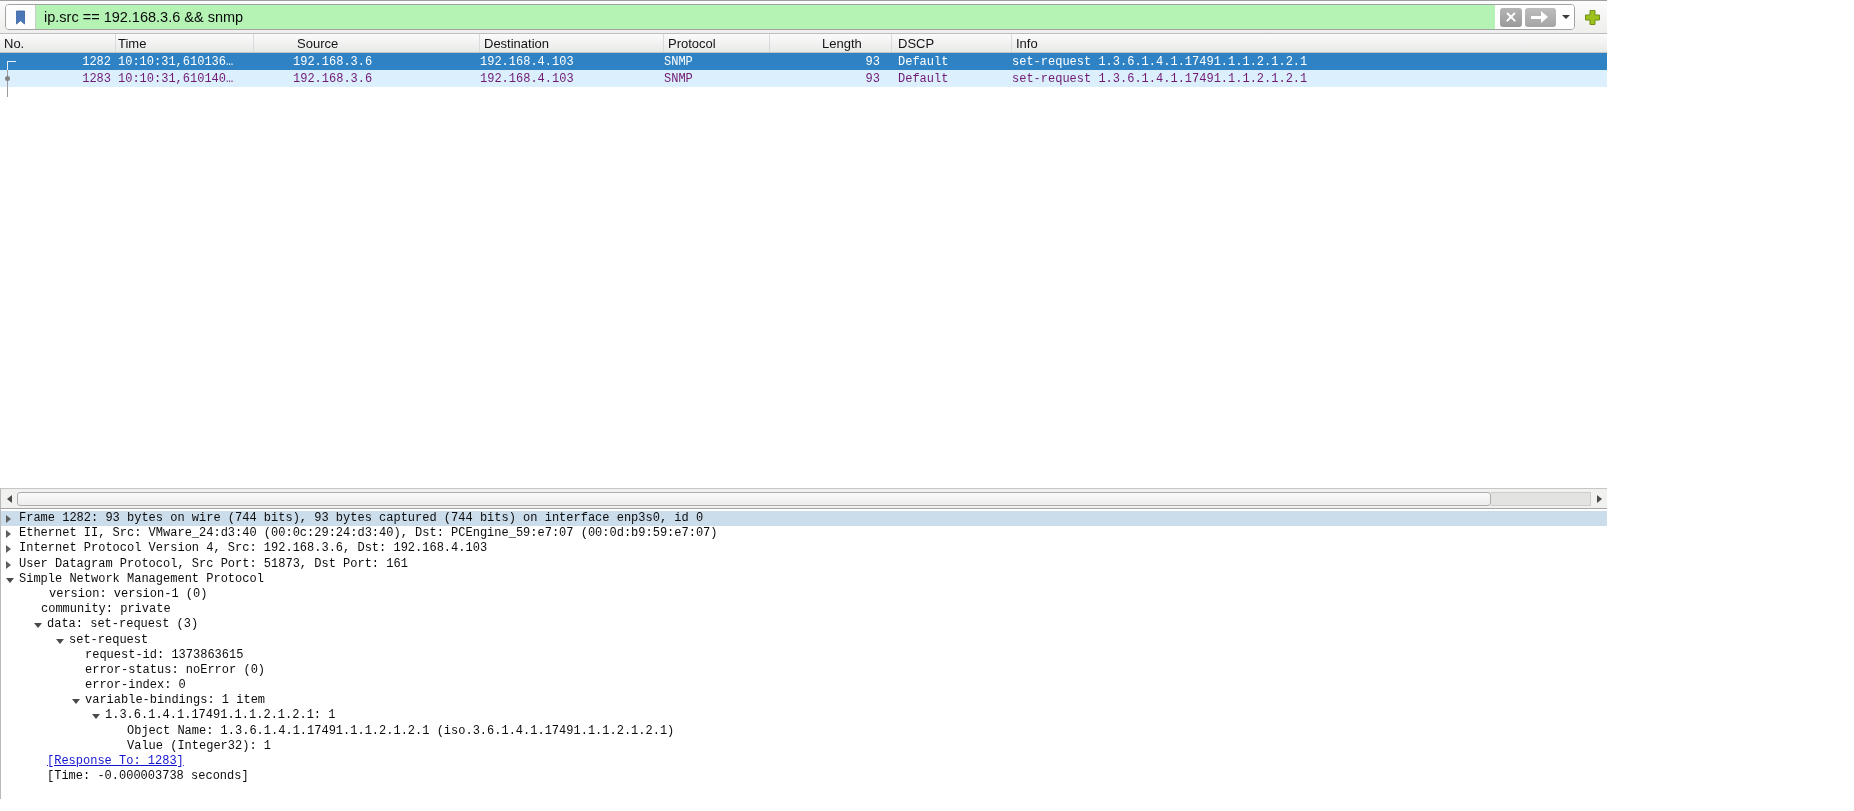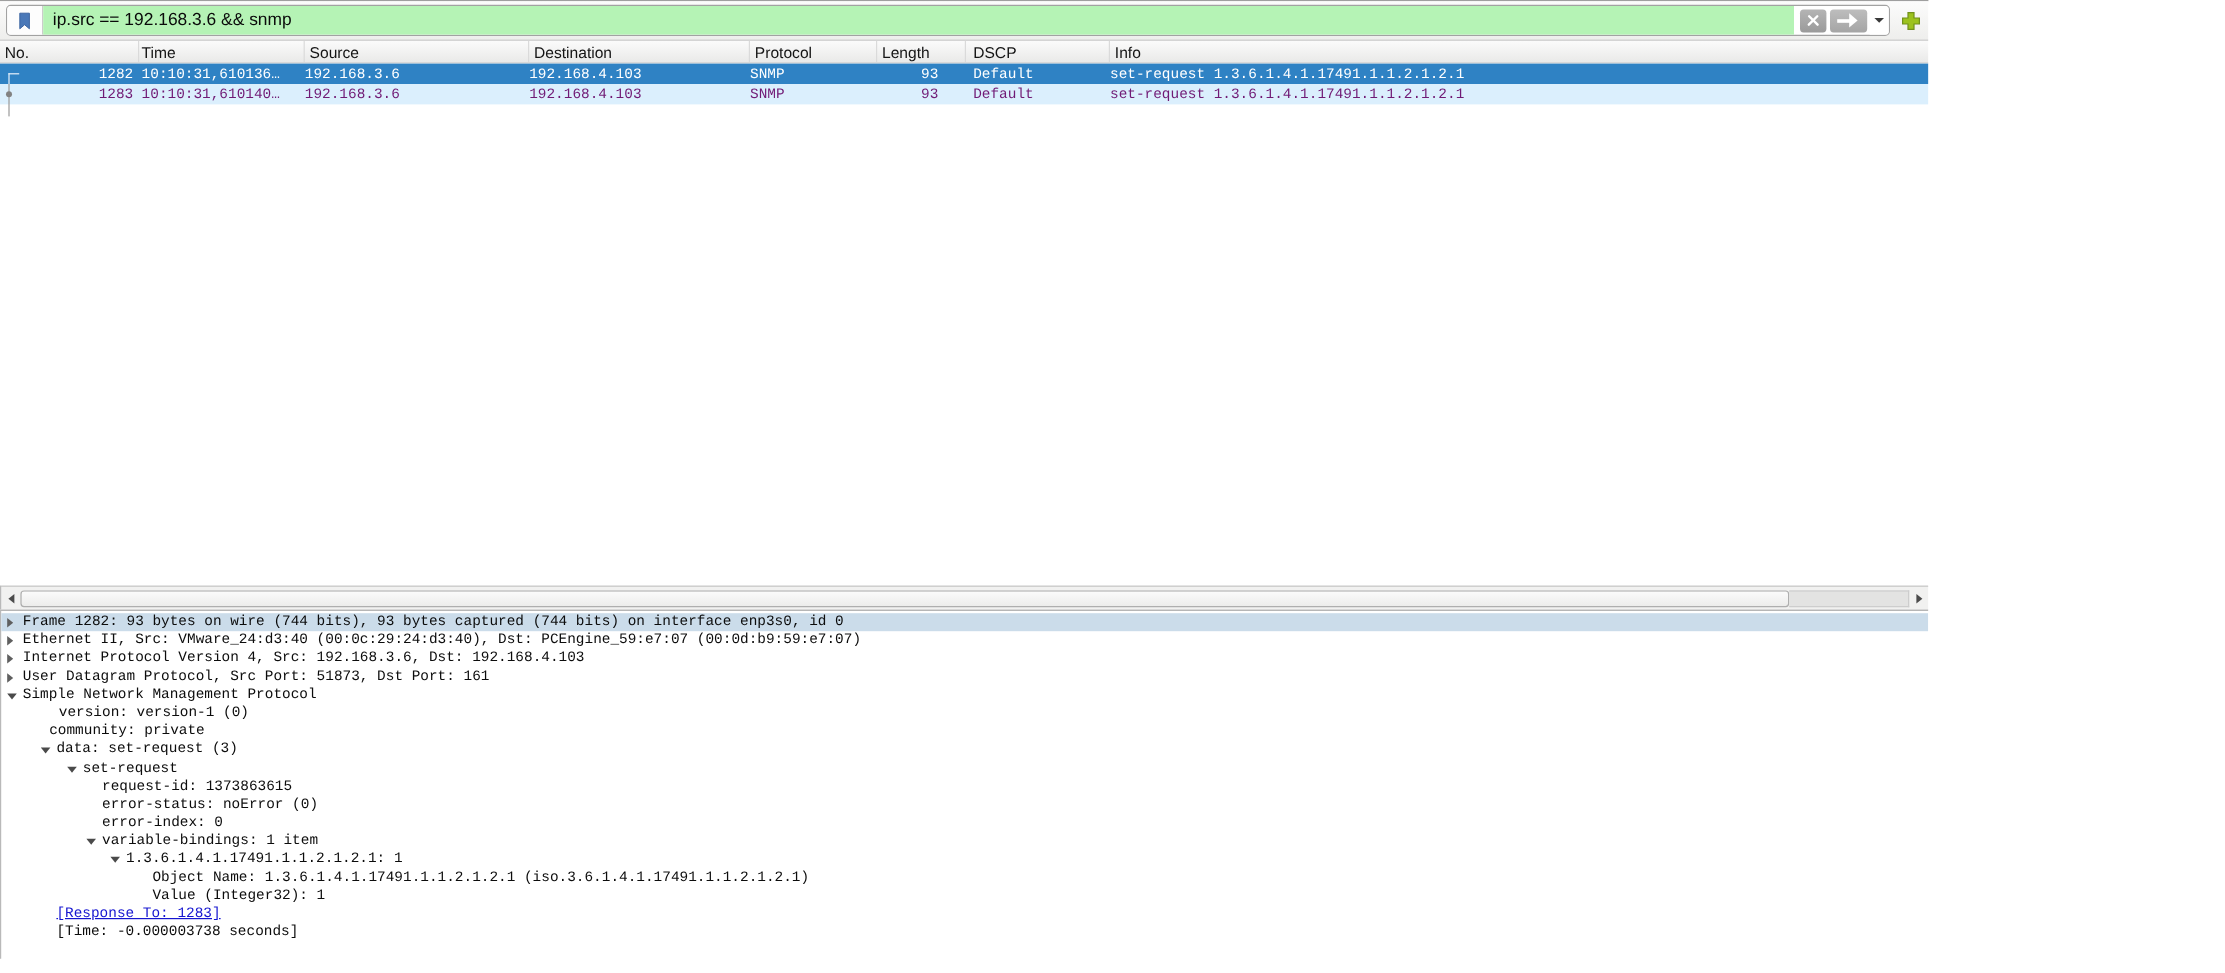--- a/index.html
+++ b/index.html
@@ -58,24 +58,24 @@
     font-size: 13px; color: #141414; white-space: nowrap;
   }
   .hcell { height: 100%; display: flex; align-items: center; padding-left: 4px; border-right: 1px solid #dadada; overflow: hidden; }
   .prows { height: 435px; background: #fff; font-family: "Liberation Mono", monospace; font-size: 12px; overflow: visible; }
   .prow { height: 17px; display: flex; align-items: center; position: relative; white-space: nowrap; color: #701a75; }
   .prow.selected { background: var(--selected-row); color: #ffffff; justify-content: center; }
   .prow.related  { background: var(--related-row); }
   .pcell { overflow: hidden; white-space: nowrap; }
   .c0 { width: 116px; text-align: right; padding-right: 5px; flex: 0 0 auto; }
   .c1 { width: 138px; padding-left: 2px;  flex: 0 0 auto; }
-  .c2 { width: 187px; flex: 0 0 auto; }
+  .c2 { width: 187px; flex: 0 0 auto; margin-left: 39px; }
   .c3 { width: 184px; flex: 0 0 auto; }
   .c4 { width: 106px; flex: 0 0 auto; }
-  .c5 { width: 74px; text-align: right; padding-right: 23px; flex: 0 0 auto; }
+  .c5 { width: 74px; text-align: right; padding-right: 12px; flex: 0 0 auto; margin-left: 48px; }
   .c6 { width: 120px; padding-left: 6px; flex: 0 0 auto; }
   .c7 { flex: 1; border-right: none; }
   .marker-corner { position: absolute; left: 7px; top: 8px; width: 9px; height: 9px;
     border-left: 1px solid #e6f1fa; border-top: 1px solid #e6f1fa; }
   .marker-vline { position: absolute; left: 7px; top: 0; width: 1px; height: 27px; background: #9a9a9a; }
   .marker-dot { position: absolute; left: 5px; top: 6px; width: 5px; height: 5px; border-radius: 50%; background: #828282; }
 
   
   .hscroll { height: 20px; background: #f1f1f0; border-top: 1px solid #c6c6c6; border-left: 1px solid #b9b9b9;
     display: flex; align-items: center; }

